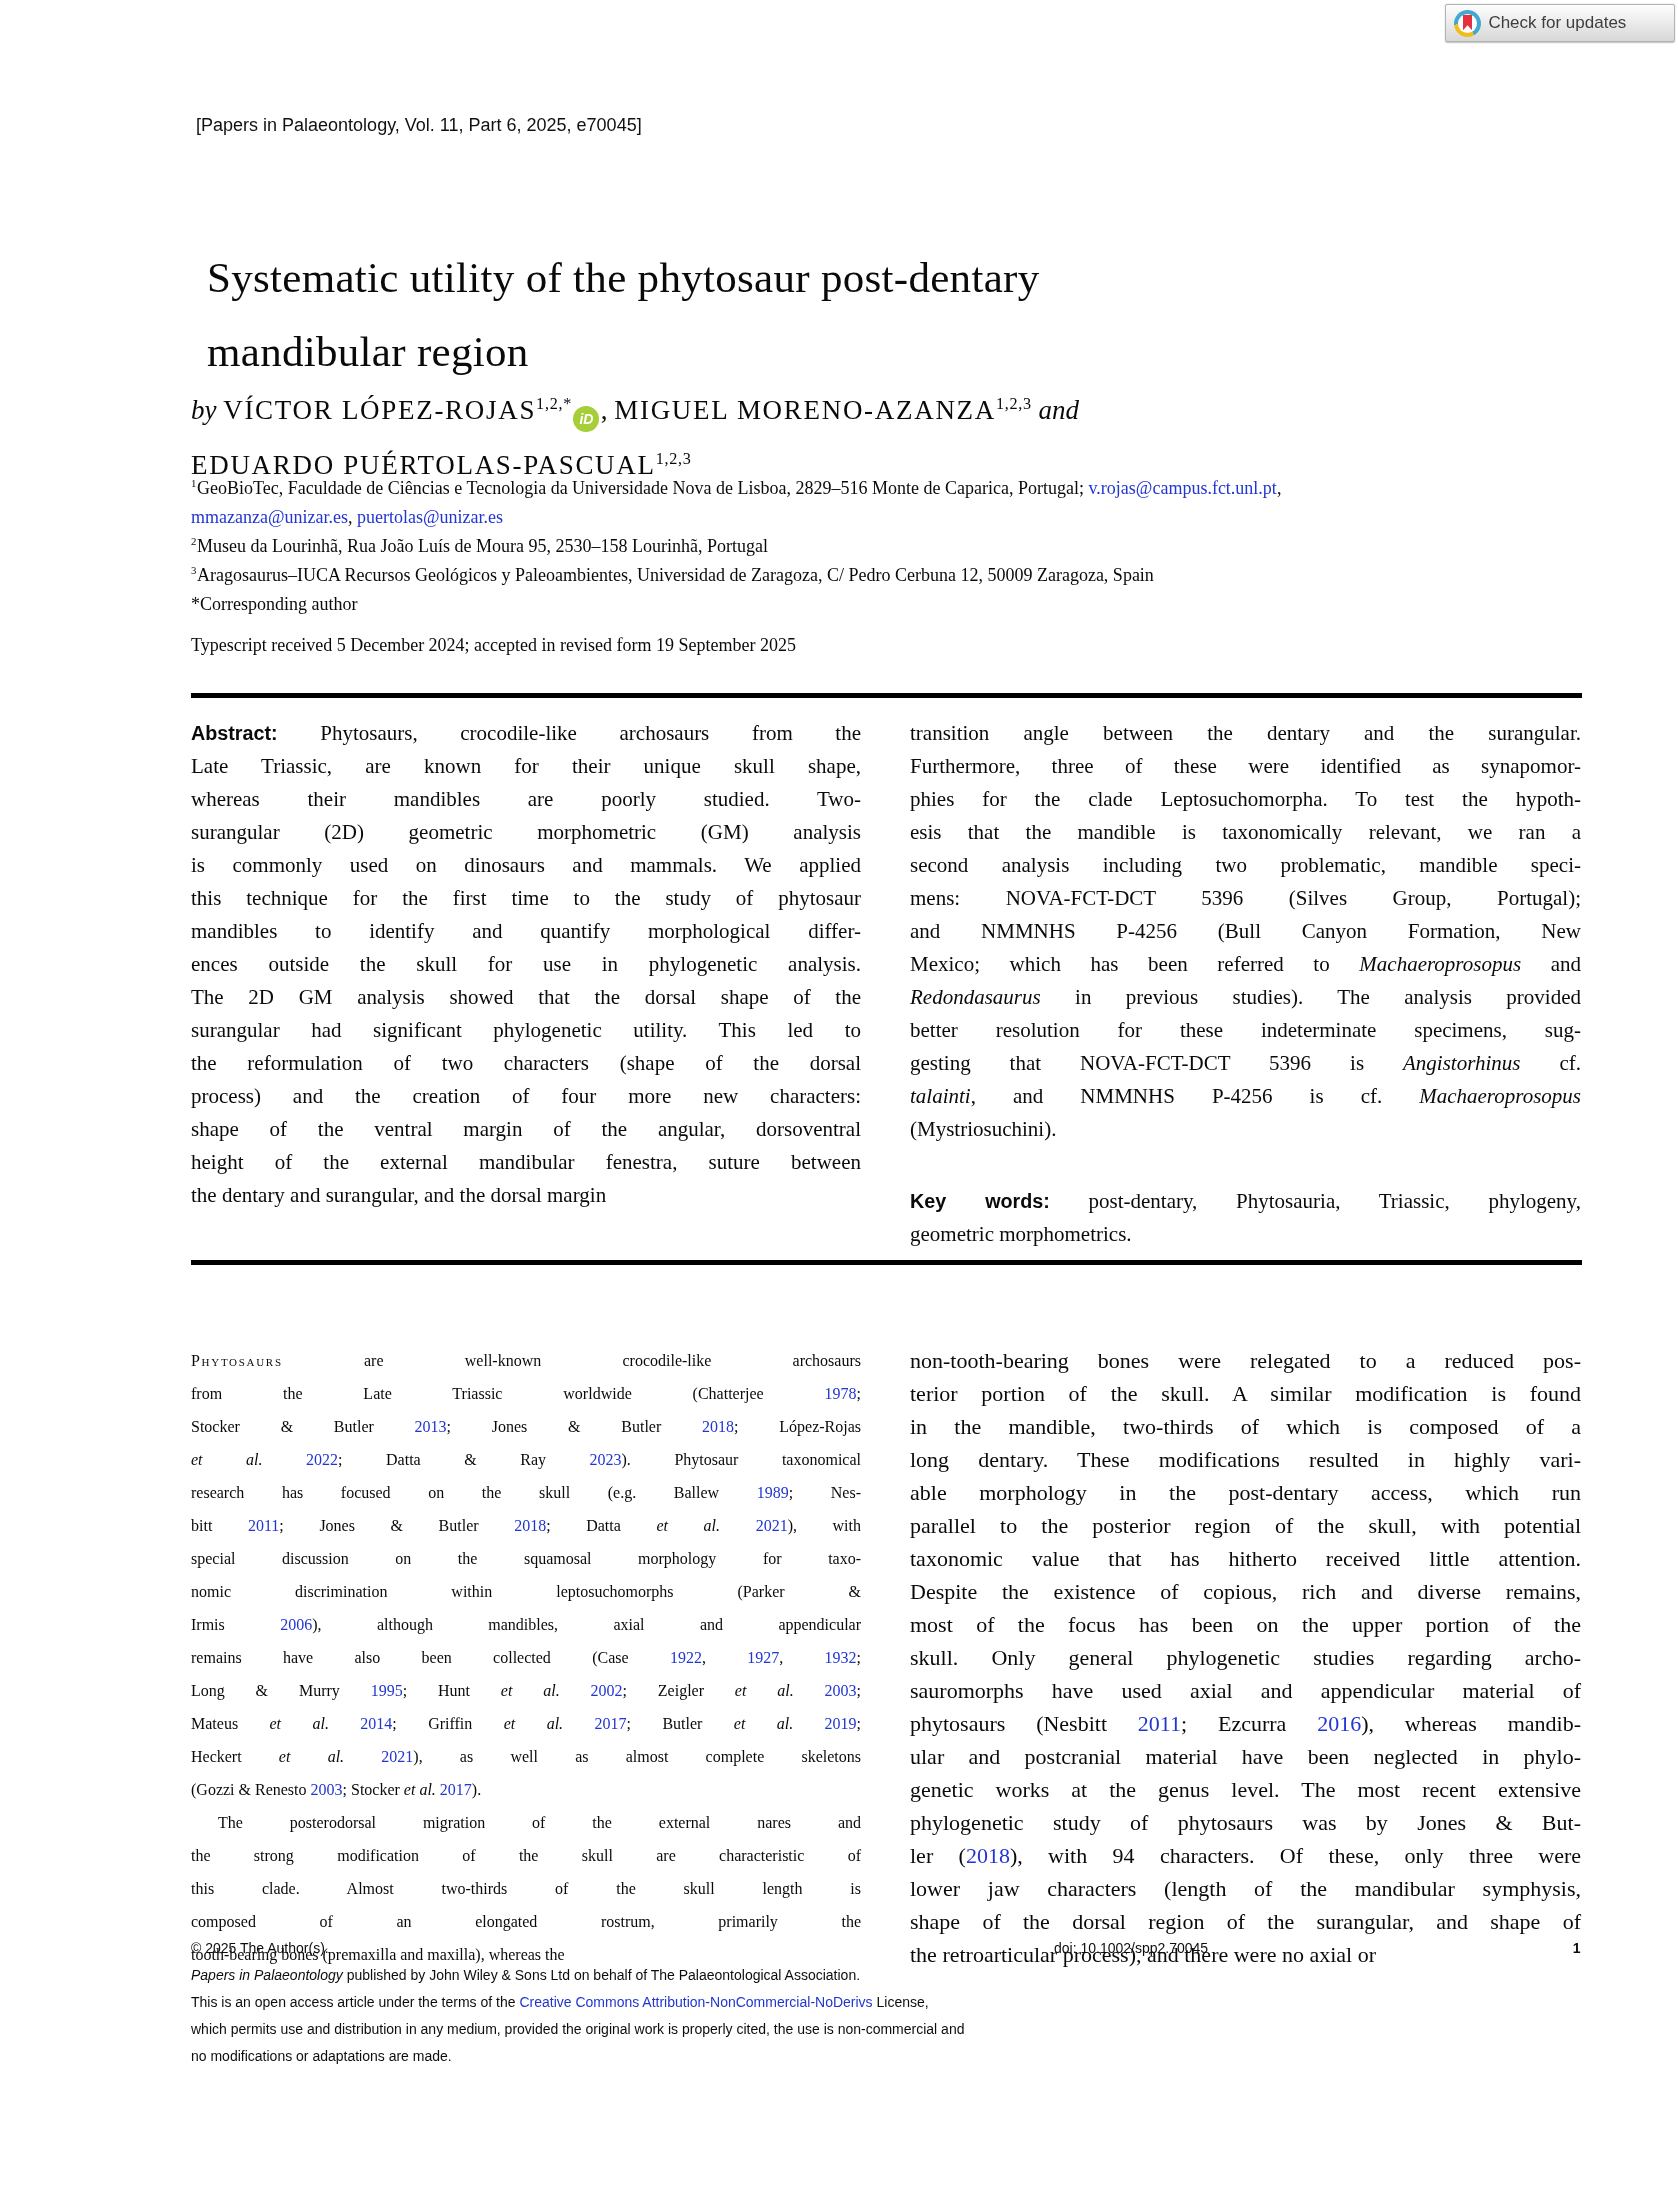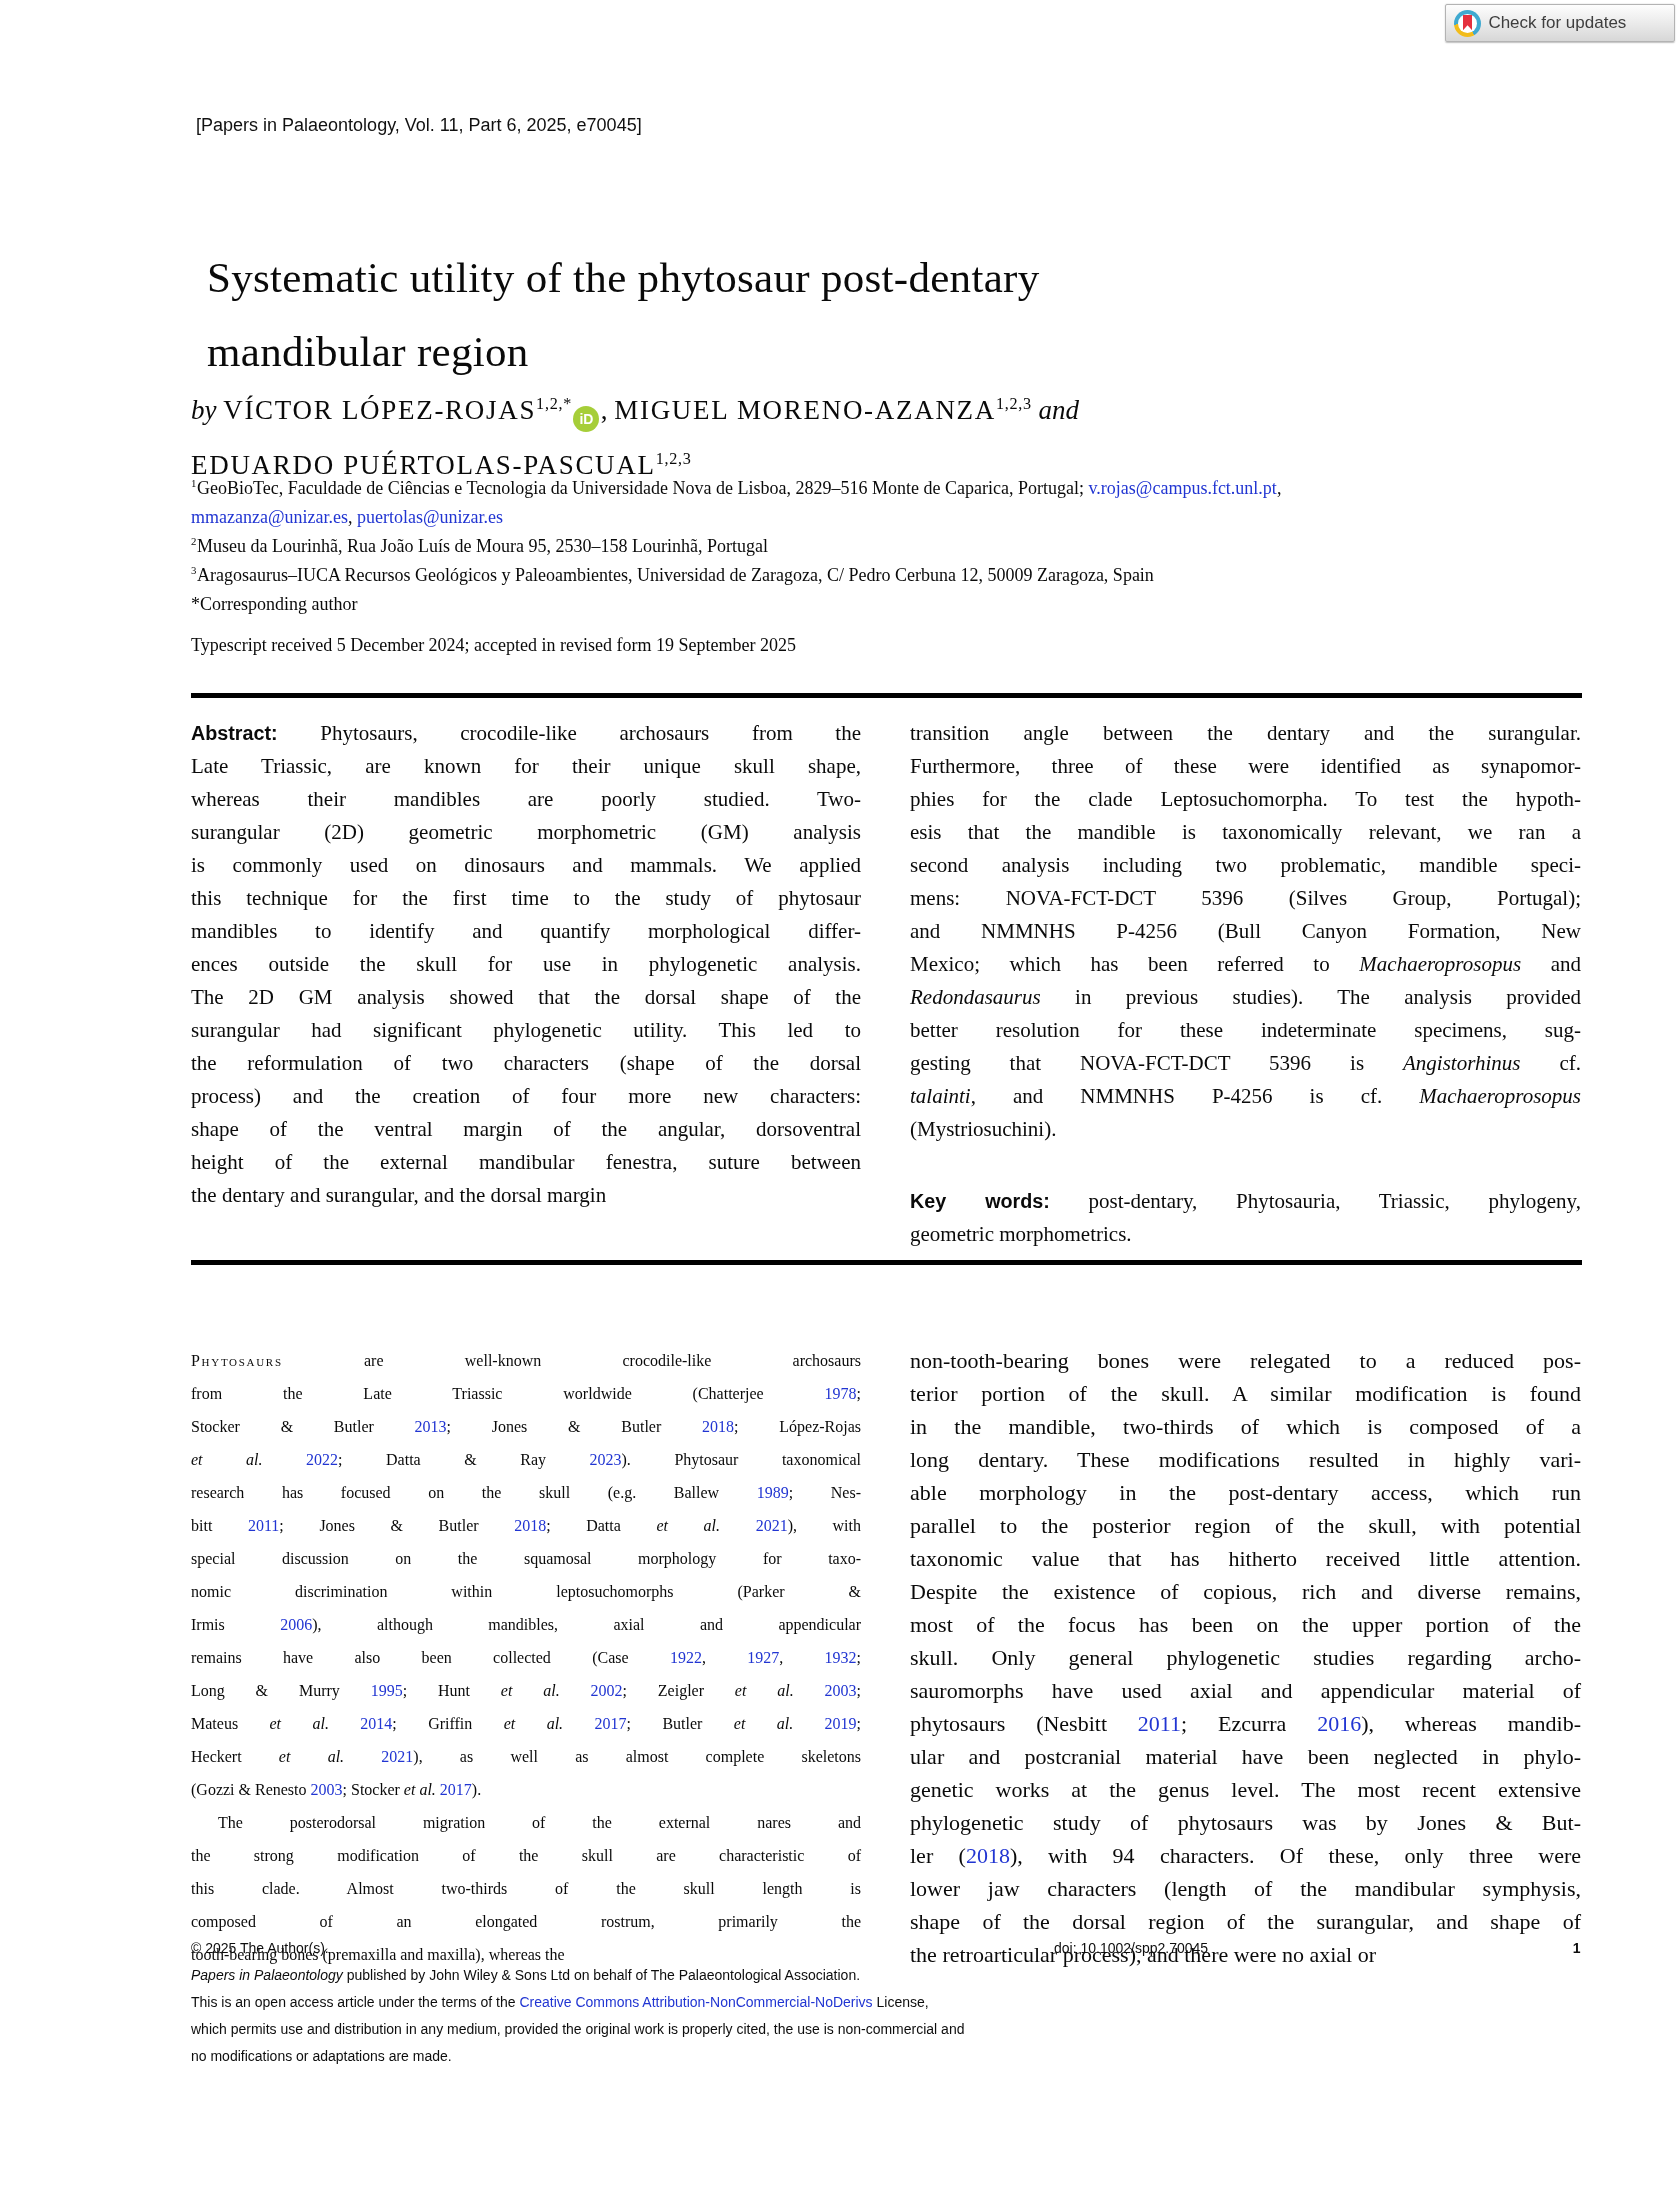--- a/index.html
+++ b/index.html
@@ -52,21 +52,21 @@
   .tline.last{text-align-last:left;}
   .tline.indent{text-indent:27px;}
 
   
   .seg-i{font-style:italic;}
   .seg-b{font-family:"Liberation Sans",sans-serif;font-weight:bold;font-size:0.94em;}
   .seg-c,.seg-l{color:#2135d2;cursor:pointer;}
   .seg-sup{font-size:0.6em;vertical-align:super;line-height:0;letter-spacing:0.7px;}
   .seg-sc{font-variant:small-caps;letter-spacing:1.7px;}
   .orcid{display:inline-block;width:26px;height:26px;border-radius:50%;background:#a6ce39;
-    color:#fff;font-family:"Liberation Sans",sans-serif;font-weight:bold;
+    color:#fff;font-family:"Liberation Sans",sans-serif;font-style:italic;font-weight:bold;
     font-size:14px;text-align:center;line-height:26px;vertical-align:-5.4px;margin:0 1.4px;cursor:pointer;}
 
   
   .footer{position:absolute;left:191px;top:1935px;width:1391px;
     font-family:"Liberation Sans",sans-serif;font-size:14px;line-height:27px;color:#0d0d0d;}
   .f-line1{position:relative;height:27px;}
   .f-doi{position:absolute;left:863px;top:0;}
   .f-page{position:absolute;right:1.4px;top:0;font-weight:bold;}
   .footer-line{white-space:nowrap;}
 </style>

